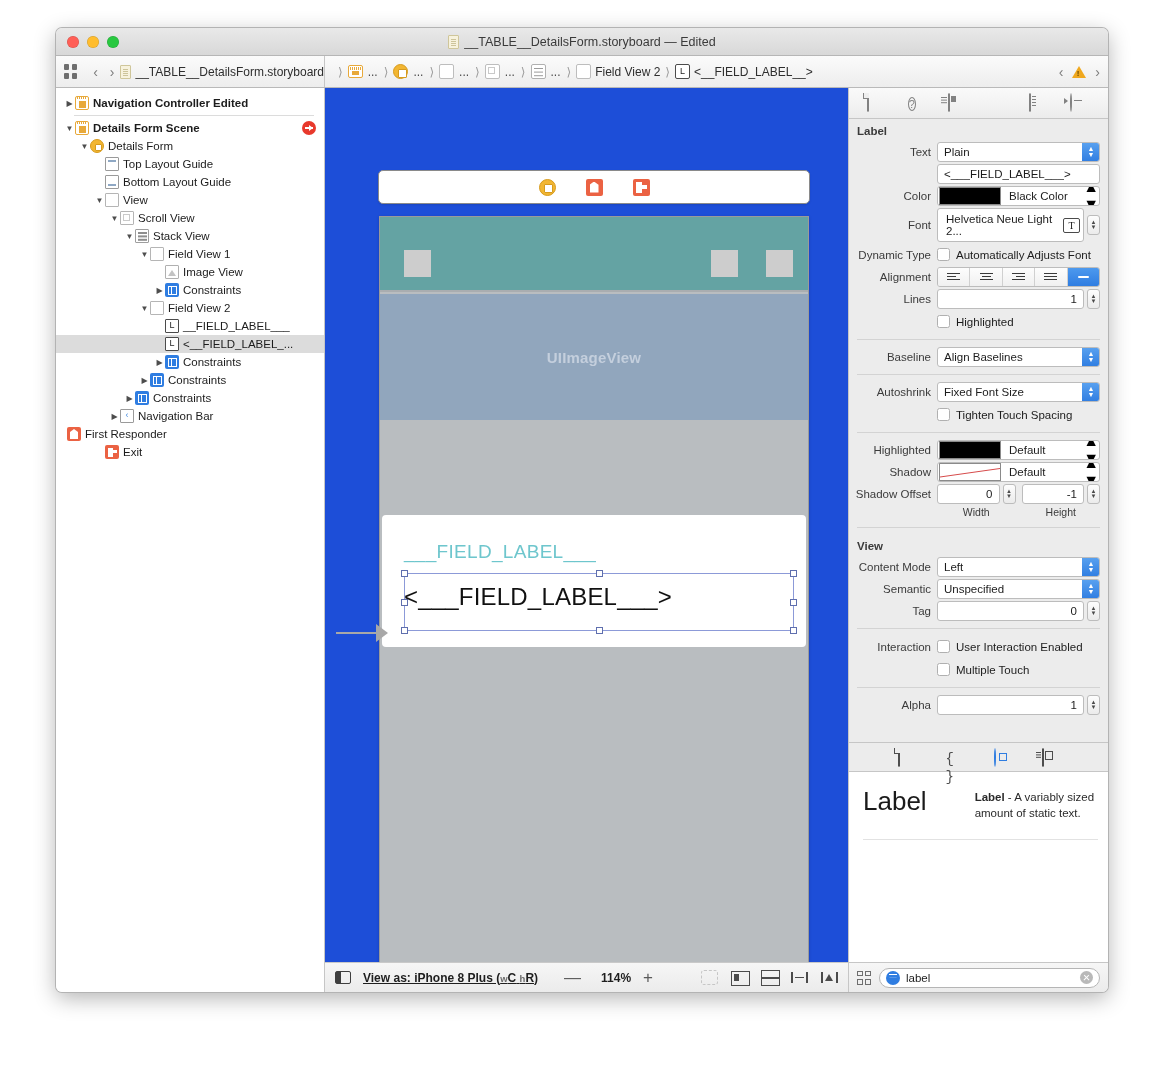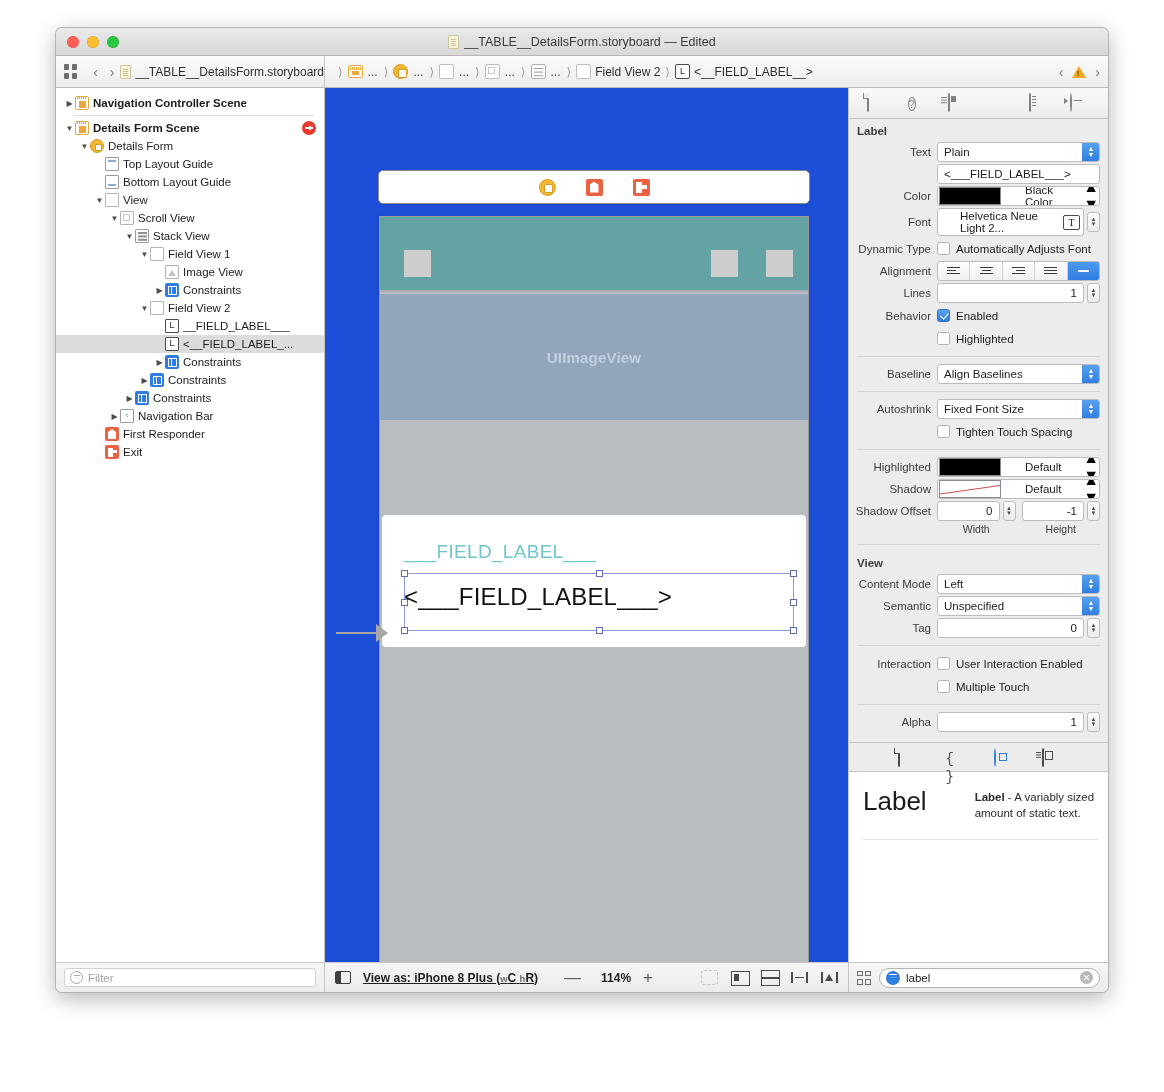--- a/index.html
+++ b/index.html
@@ -271,27 +271,27 @@
     flex:1; height:20px; background:#fff; border:1px solid #bcbcbc; border-radius:3px;
     font-size:11.5px; color:#1c1c1c; display:flex; align-items:center; padding:0 6px;
   }
   .textfield.right{ justify-content:flex-end; }
   .swatch{ width:62px; height:18px; border:1px solid #8a8a8a; flex:0 0 62px; background:#000;}
   .swatch.shadow{ background:#fff; position:relative; overflow:hidden;}
   .swatch.shadow:after{ content:""; position:absolute; left:-4px; top:8px; width:72px; height:1.4px;
         background:#d64b4b; transform:rotate(-8deg);}
   .combo{
     flex:1; display:flex; align-items:center; height:20px;
-    background:#fff; border:1px solid #bcbcbc; border-radius:3px; overflow:hidden; position:relative;gap:16px;
+    background:#fff; border:1px solid #bcbcbc; border-radius:3px; overflow:hidden; position:relative;
   }
   .combo .sw-wrap{ padding:1px 0 1px 1px; display:flex;}
   .combo .cname{ font-size:11.5px; color:#1c1c1c; padding-left:8px; flex:1;}
   .fontfield{
-    flex:1; height:28px; background:#fff; border:1px solid #bcbcbc; border-radius:3px;
-    display:flex; align-items:center; font-size:11.5px; color:#1c1c1c; padding-left:22px; position:relative;
+    flex:1; height:34px; background:#fff; border:1px solid #bcbcbc; border-radius:3px;
+    display:flex; align-items:center; font-size:11.5px; color:#1c1c1c; padding-left:8px; position:relative;
   }
   .tbtn{ width:17px; height:15px; border:1.2px solid #4a4a4a; border-radius:2px; margin-right:3px;
          font-size:10px; line-height:13px; text-align:center; font-family:"Liberation Serif",serif;}
   .stepper{
     width:13px; height:20px; flex:0 0 13px; margin-left:3px;
     background:linear-gradient(#fdfdfd,#ebebeb); border:1px solid #bcbcbc; border-radius:3px;
     display:flex; flex-direction:column; align-items:center; justify-content:center;
     font-size:6px; line-height:5px; color:#4a4a4a;
   }
   .cbrow{ display:flex; align-items:center; gap:6px; min-height:21px;}
@@ -428,21 +428,21 @@
     </div>
   </div>
 
   <div class="body3">
 
     <div class="outline">
       <div class="outline-scroll" id="outline-rows">
           <div class="orow" style="padding-left: 8px;">
             <span class="disc">▶</span>
             <span class="oico scene"></span>
-            <span style="font-weight: bold;">Navigation Controller Scene</span>
+            <span style="font-weight: bold;">Navigation Controller Edited</span>
           </div>
           <div class="sep-line"></div>
           <div class="orow" style="padding-left: 8px;">
             <span class="disc">▼</span>
             <span class="oico scene"></span>
             <span style="font-weight: bold;">Details Form Scene</span>
             <span class="err-badge"></span>
           </div>
           <div class="orow" style="padding-left: 23px;">
             <span class="disc">▼</span>
@@ -517,37 +517,31 @@
           <div class="orow" style="padding-left: 68px;">
             <span class="disc">▶</span>
             <span class="oico constr"></span>
             <span>Constraints</span>
           </div>
           <div class="orow" style="padding-left: 53px;">
             <span class="disc">▶</span>
             <span class="oico navbar">‹</span>
             <span>Navigation Bar</span>
           </div>
-          <div class="orow" style="padding-left: 38px;">
+          <div class="orow" style="">
             <span class="disc none">▶</span>
             <span class="oico respond"></span>
             <span>First Responder</span>
           </div>
           <div class="orow" style="padding-left: 38px;">
             <span class="disc none">▶</span>
             <span class="oico exit"></span>
             <span>Exit</span>
           </div>
         </div>
-      <div class="filterbar">
-        <div class="filter-field">
-          <span class="filt-ico"></span>
-          <span class="filt-txt">Filter</span>
-        </div>
-      </div>
     </div>
 
     <div class="canvas-wrap">
       <div class="canvas">
 
         <div class="scene-dock">
           <span class="dk vc"></span>
           <span class="dk resp"></span>
           <span class="dk exit"></span>
         </div>
@@ -713,27 +707,20 @@
 
         <div class="row">
           <span class="lab">Lines</span>
           <span class="ctl">
             <span class="textfield right">1</span>
             <span class="stepper">▲<br>▼</span>
           </span>
         </div>
 
         <div class="row">
-          <span class="lab">Behavior</span>
-          <span class="ctl cbrow">
-            <span class="cb on"></span>
-            <span class="cbl">Enabled</span>
-          </span>
-        </div>
-        <div class="row">
           <span class="lab"></span>
           <span class="ctl cbrow">
             <span class="cb"></span>
             <span class="cbl">Highlighted</span>
           </span>
         </div>
 
         <div class="hr"></div>
 
         <div class="row">

